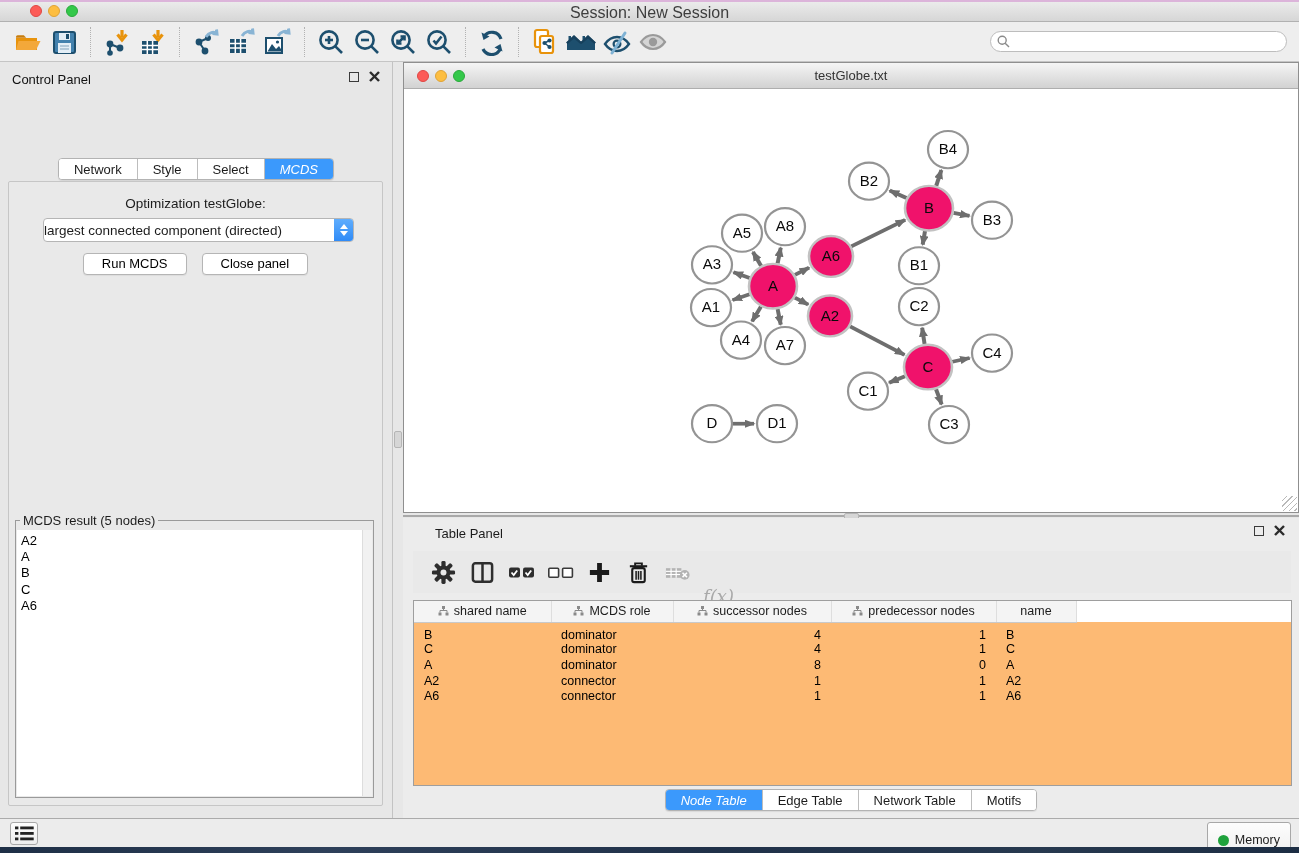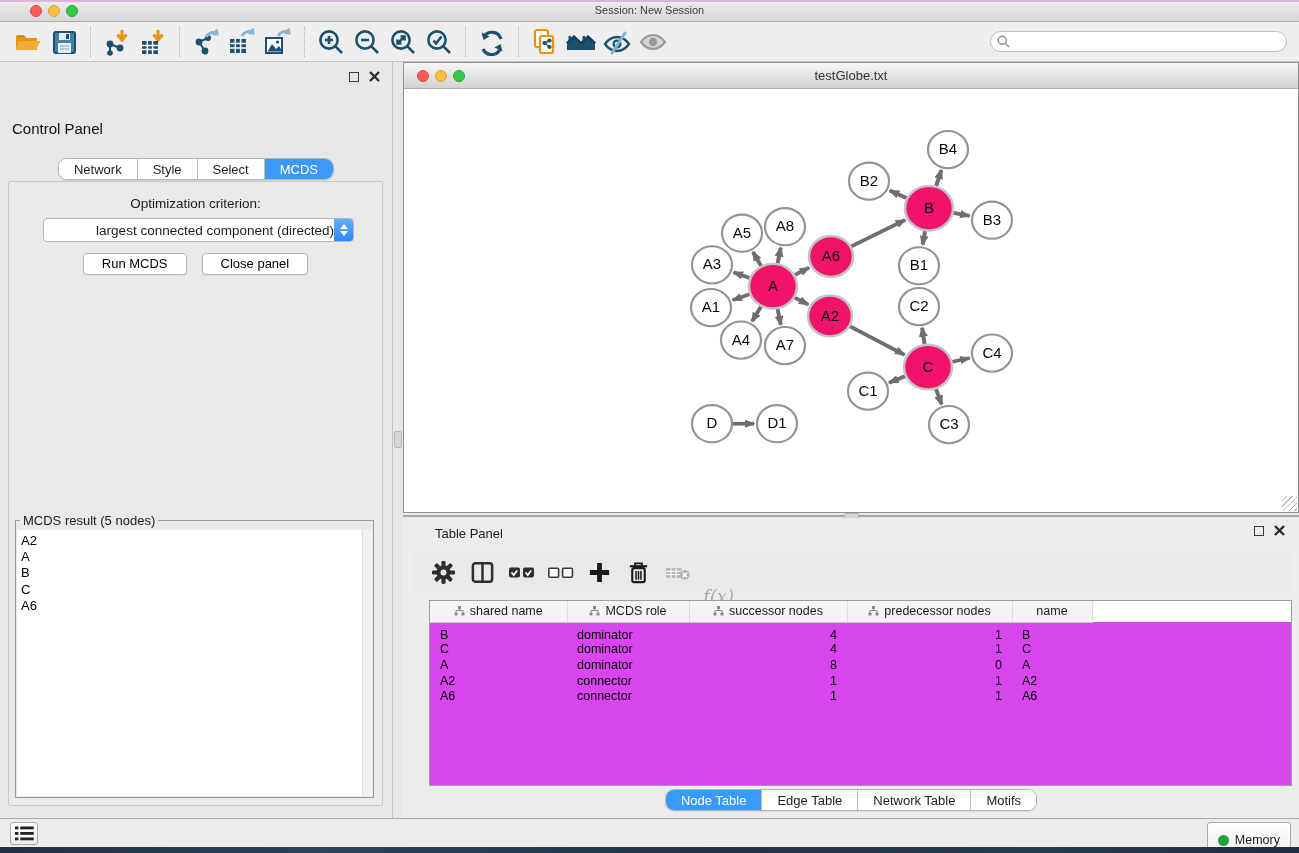--- a/index.html
+++ b/index.html
@@ -8,49 +8,49 @@
   .app { position:relative; width:1299px; height:853px; background:#e7e7e7; overflow:hidden; font-size:13px; color:#1c1c1c; }
 
   
   .titlebar { position:absolute; top:0; left:0; right:0; height:22px;
     background:linear-gradient(#ededed,#d6d6d6); border-bottom:1px solid #b1b1b1; }
   .titlebar .strip { position:absolute; top:0; left:0; right:0; height:2px; background:#dcb4da; }
   .tl { position:absolute; top:5px; width:12px; height:12px; border-radius:50%; }
   .tl.red    { left:30px; background:#fc5b57; border:1px solid #df4744; }
   .tl.yellow { left:48px; background:#fdbe41; border:1px solid #dfa336; }
   .tl.green  { left:66px; background:#34c84a; border:1px solid #2aa93c; }
-  .titlebar .title { position:absolute; left:0; right:0; top:4px; text-align:center; font-size:11px; color:#3e3e3e; }
+  .titlebar .title { position:absolute; left:0; right:0; top:4px; text-align:center; font-size:16px; color:#3e3e3e; }
 
   
   .toolbar { position:absolute; top:22px; left:0; right:0; height:40px; background:#eeeeee;
     border-bottom:1px solid #c5c5c5; display:flex; align-items:center; padding:0 10px; }
   .tbtn { width:36px; height:34px; display:flex; align-items:center; justify-content:center; flex:0 0 auto; cursor:default; }
   .tsep { width:1px; height:30px; border-left:1px dotted #b2b2b2; margin:0 8px; flex:0 0 auto; }
   .search-wrap { margin-left:auto; position:relative; width:297px; height:21px; flex:0 0 auto; margin-right:2px; }
   .search-wrap svg { position:absolute; left:7px; top:4px; }
   .search { width:100%; height:21px; border:1px solid #bdbdbd; border-radius:11px; padding-left:24px;
     font-size:12px; outline:none; background:#fff; font-family:"Liberation Sans",sans-serif; }
 
   
   .cpanel { position:absolute; top:62px; left:0; width:393px; bottom:35px; background:#e7e7e7; border-right:1px solid #c3c3c3; }
-  .cp-title { position:absolute; top:10px; left:12px; font-size:15px; color:#111;margin-top:48px; }
+  .cp-title { position:absolute; top:10px; left:12px; font-size:13px; color:#111; }
   .panel-btns { position:absolute; top:9px; right:12px; display:flex; gap:10px; align-items:center; }
   .float-box { width:10px; height:10px; border:1.5px solid #3a3a3a; display:inline-block; }
   .cp-tabs-row { position:absolute; top:96px; left:0; right:0; display:flex; justify-content:center; }
-  .segbar { display:inline-flex; background:#fff; border:1px solid #b3b3b3; border-radius:9px; overflow:hidden;
+  .segbar { display:inline-flex; background:#fff; border:1px solid #b3b3b3; border-radius:4px; overflow:hidden;
     box-shadow:0 1px 1px rgba(0,0,0,0.08); height:22px; }
   .seg { padding:0 15px; line-height:21px; font-size:13px; color:#1c1c1c; border-right:1px solid #bdbdbd; background:#fff; }
   .seg:last-child { border-right:none; }
-  .seg.active { background:#3b99fc; color:#fff; }
+  .seg.active { background:#3b99fc; color:#fff;font-style:italic; }
   .cp-body { position:absolute; top:119px; left:8px; right:9px; bottom:12px; background:#e9e9e9;
     border:1px solid #c6c6c6; border-radius:2px; }
   .opt-label { position:absolute; top:14px; left:0; right:0; text-align:center; font-size:13.5px; }
   .dropdown { position:absolute; top:36px; left:34px; right:28px; height:24px; background:#fff;
     border:1px solid #b5b5b5; border-radius:4px; display:flex; align-items:center; }
-  .dropdown .dd-text { flex:1; padding-left:0; font-size:13.5px; white-space:nowrap; overflow:hidden;text-align:right; }
+  .dropdown .dd-text { flex:1; padding-left:0; font-size:13.5px; white-space:nowrap; overflow:hidden; }
   .dd-stepper { width:19px; height:22px; margin:0; background:linear-gradient(#5fadfd,#2f8bf7); border-radius:0 3px 3px 0;
     display:flex; flex-direction:column; align-items:center; justify-content:center; gap:2px; }
   .dd-stepper .up { width:0; height:0; border-left:4px solid transparent; border-right:4px solid transparent; border-bottom:5px solid #fff; }
   .dd-stepper .dn { width:0; height:0; border-left:4px solid transparent; border-right:4px solid transparent; border-top:5px solid #fff; }
   .btn-row { position:absolute; top:71px; left:0; right:0; display:flex; justify-content:center; gap:15px; }
   .push-btn { background:#fff; border:1px solid #b5b5b5; border-radius:4px; height:22px; padding:0 18px;
     font-size:13px; line-height:20px; box-shadow:0 1px 1px rgba(0,0,0,0.06); }
   .mcds-fieldset { position:absolute; left:6px; right:8px; top:338px; bottom:7px; border:1px solid #9a9a9a; }
   .mcds-legend { position:absolute; top:-8px; left:4px; background:#e9e9e9; padding:0 3px; font-size:13px; }
   .mcds-list { position:absolute; left:1px; right:1px; top:9px; bottom:1px; background:#fff; overflow:hidden; padding:3px 0 0 4px; }
@@ -72,21 +72,21 @@
   .hhandle { position:absolute; left:844px; top:513px; width:15px; height:7px; background:#d6d6d6; border:1px solid #b5b5b5; border-radius:2px; }
 
   
   .tpanel { position:absolute; left:403px; top:518px; right:0; bottom:35px; background:#ececec; }
   .tp-title { position:absolute; top:8px; left:32px; font-size:13px; }
   .tp-btns { position:absolute; top:7px; right:14px; display:flex; gap:10px; align-items:center; }
   .tp-toolbar { position:absolute; left:10px; right:8px; top:33px; height:42px; background:#e9e9e9;
     display:flex; align-items:center; padding-left:17px; gap:12px; }
   .ticon { width:27px; height:27px; display:flex; align-items:center; justify-content:center; }
   .fx { font-family:"DejaVu Serif", serif; font-style:italic; font-size:18px; color:#a9a9a9; padding-left:4px;margin-top:48px; }
-  .tablewrap { position:absolute; left:10px; right:7px; top:82px; height:186px; background:#d946ef; border:1px solid #9e9e9e; overflow:hidden;margin-left:16px; }
+  .tablewrap { position:absolute; left:10px; right:7px; top:82px; height:186px; background:#fdba74; border:1px solid #9e9e9e; overflow:hidden; }
   table.datatable { border-collapse:collapse; table-layout:fixed; width:100%; font-size:12.5px; }
   table.datatable th { height:21px; background:#f4f4f4; border-bottom:1px solid #c9c9c9; border-right:1px solid #dedede;
     font-weight:normal; text-align:center; white-space:nowrap; overflow:hidden; }
   table.datatable th .hic { margin-right:5px; vertical-align:-1px; }
   table.datatable th.filler { background:#fff; border:none; }
   table.datatable td { height:15.7px; padding:0 10px; white-space:nowrap; overflow:hidden; color:#000; }
   table.datatable tr:first-child td { padding-top:5px; }
   td.num { text-align:right; padding-right:13px; }
   .tp-tabs-row { position:absolute; left:0; right:0; top:271px; display:flex; justify-content:center; }
 
@@ -314,21 +314,21 @@
     </div>
     <div class="cp-tabs-row">
       <div class="segbar" id="cp-tabs">
           <div class="seg">Network</div>
           <div class="seg">Style</div>
           <div class="seg">Select</div>
           <div class="seg active">MCDS</div>
         </div>
     </div>
     <div class="cp-body">
-      <div class="opt-label">Optimization criterion:</div>
+      <div class="opt-label">Optimization testGlobe:</div>
       <div class="dropdown">
         <span class="dd-text">largest connected component (directed)</span>
         <span class="dd-stepper">
             <span class="up"></span>
             <span class="dn"></span>
           </span>
       </div>
       <div class="btn-row">
         <button class="push-btn">Run MCDS</button>
         <button class="push-btn">Close panel</button>

